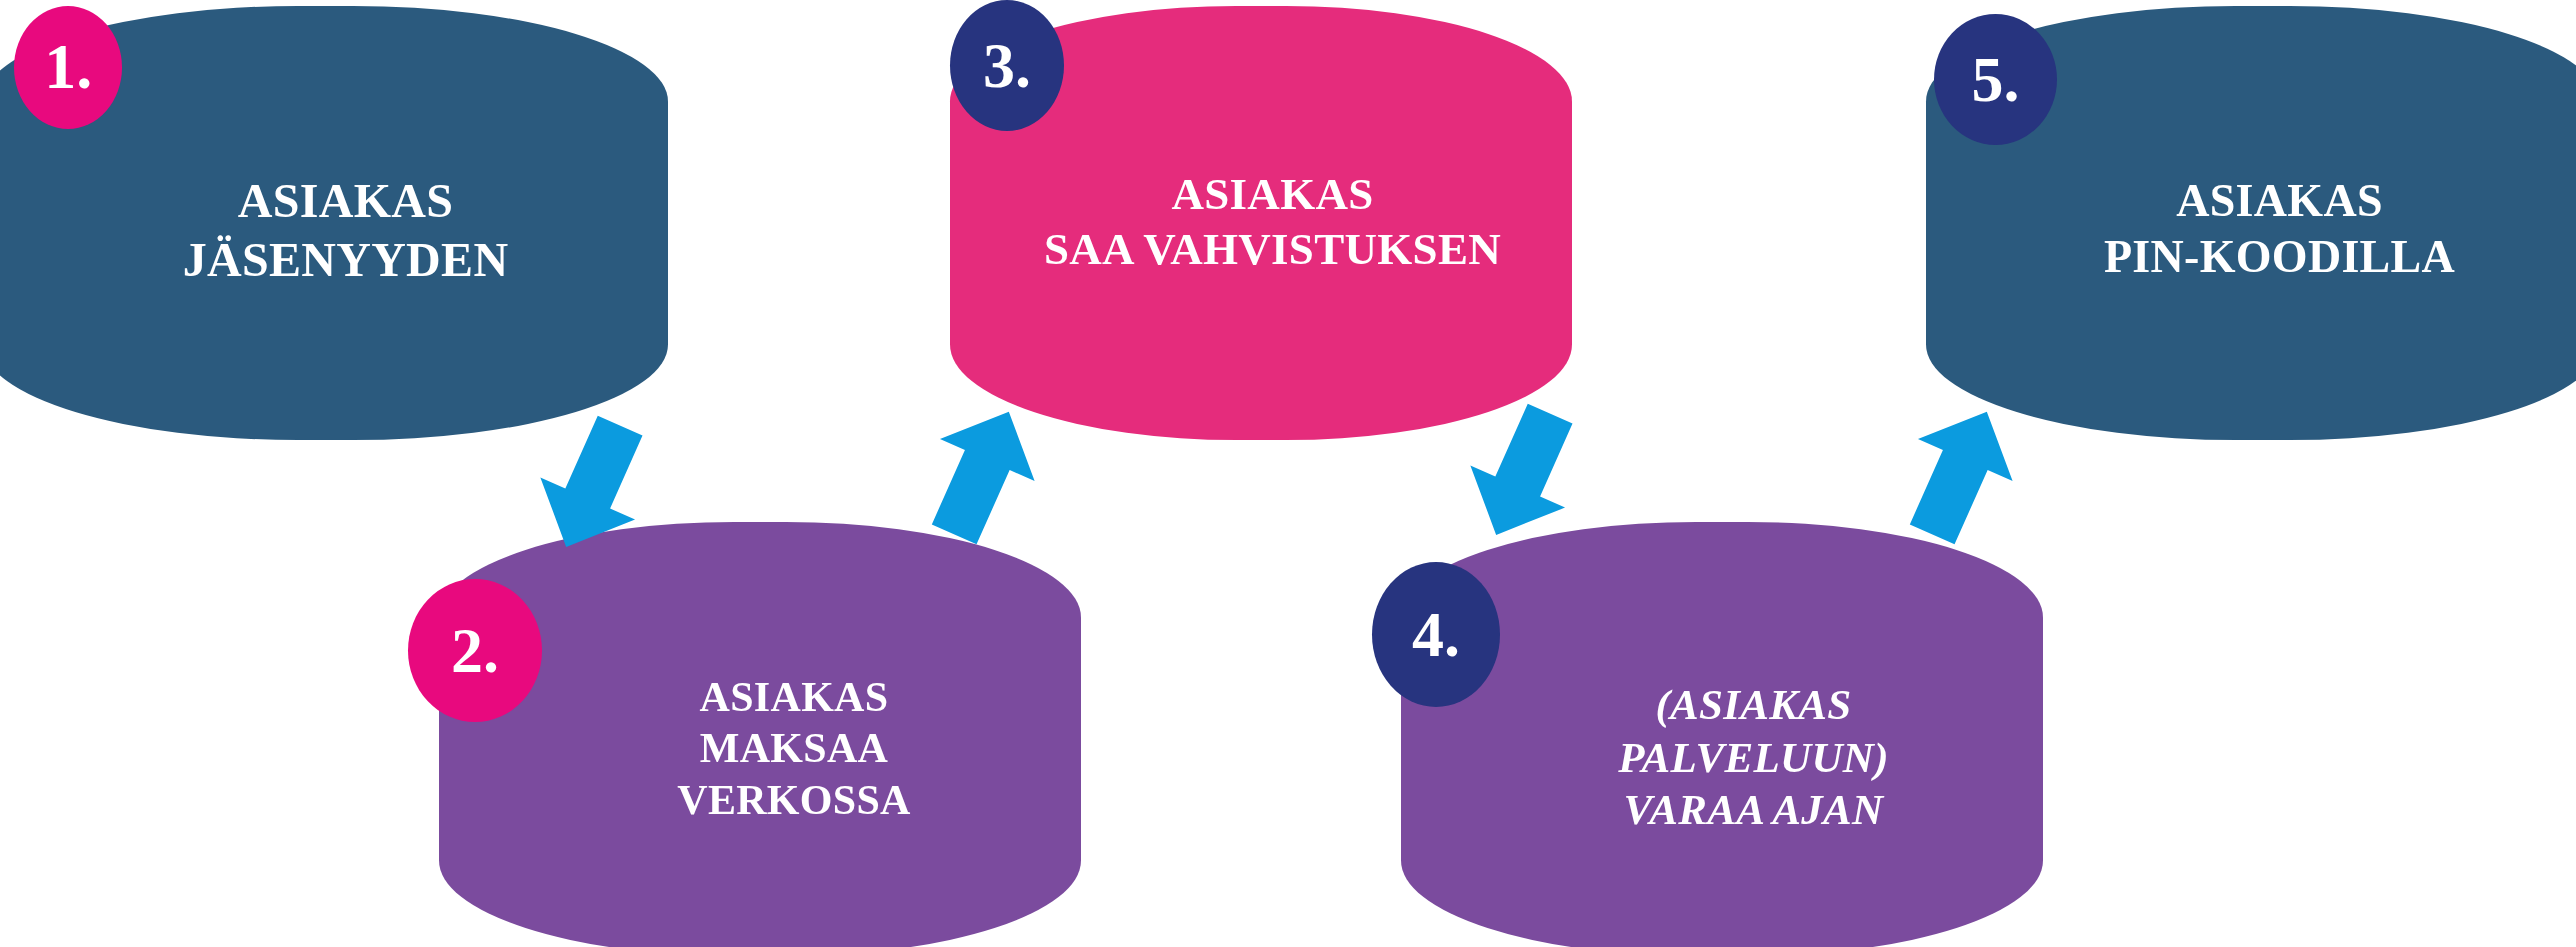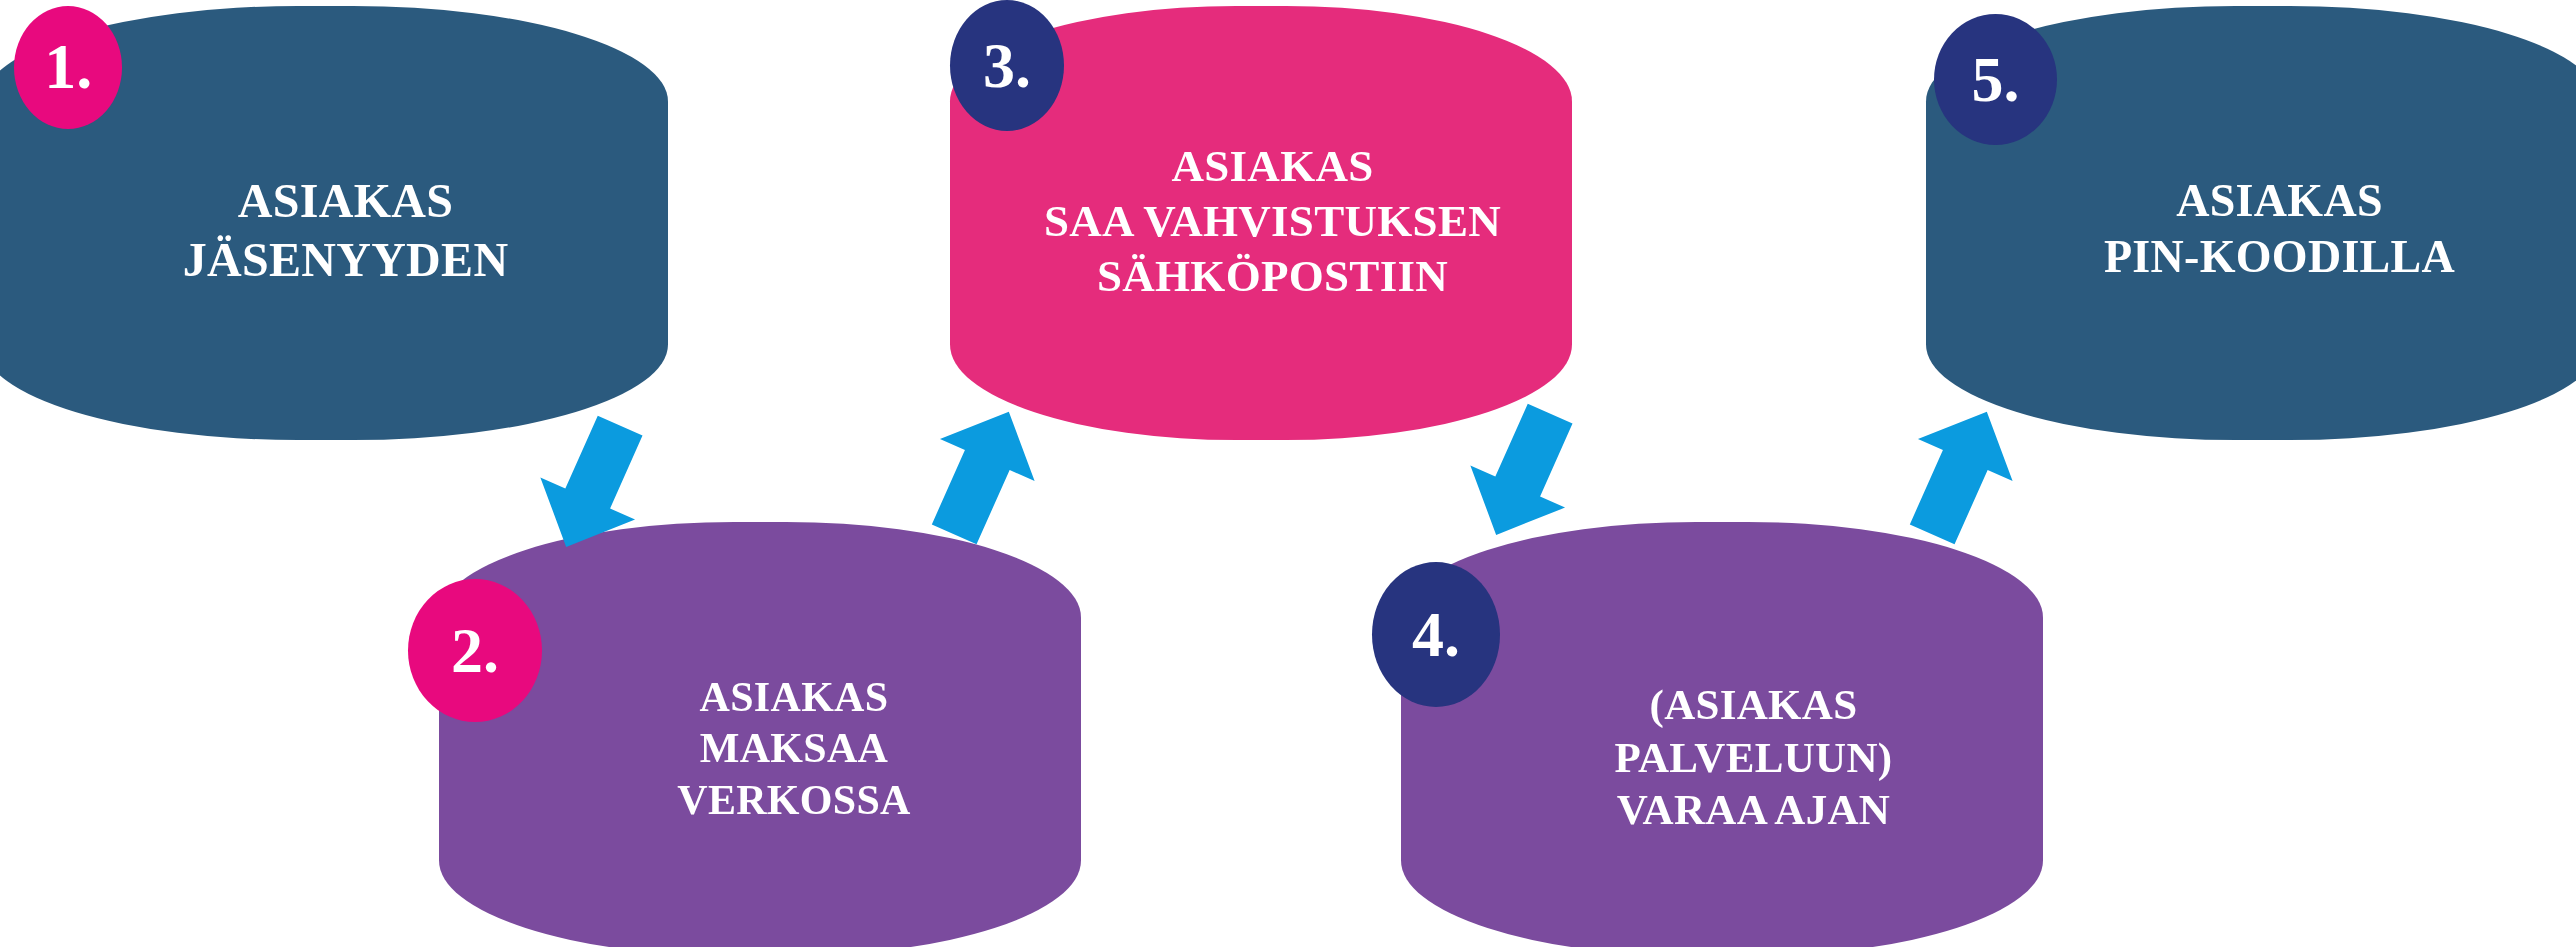--- a/index.html
+++ b/index.html
@@ -84,21 +84,21 @@
   #card-1 .card-body { padding-left: 40px; }
   #card-3 .card-body { padding-left: 23px; }
   #card-5 .card-body { padding-left: 34px; }
   #card-2 .card-body { padding-left: 68px; }
   #card-4 .card-body { padding-left: 63px; }
 
   #card-1 .card-body { transform: translateY(8px); }
   #card-3 .card-body { transform: translateY(-1.1px); }
   #card-5 .card-body { transform: translateY(5.7px); }
   #card-2 .card-body { transform: translateY(10.3px); }
-  #card-4 .card-body { transform: translateY(19.4px); }
+  #card-4 .card-body { transform: translateY(19.4px); font-style: italic; }
 
   
   .step-badge {
     position: absolute;
     display: flex;
     align-items: center;
     justify-content: center;
     border-radius: 50%;
     color: #ffffff;
     font-weight: bold;
@@ -132,21 +132,20 @@
       <span class="card-line">ASIAKAS</span>
       <span class="card-line">JÄSENYYDEN</span>
     </div>
   </div>
   <div class="step-badge badge-pink" id="badge-1">1.</div>
 
   <div class="step-card row-top" id="card-3">
     <div class="card-body">
       <span class="card-line">ASIAKAS</span>
       <span class="card-line">SAA VAHVISTUKSEN</span>
-      <span class="card-line">SÄHKÖPOSTIIN</span>
     </div>
   </div>
   <div class="step-badge badge-navy" id="badge-3">3.</div>
 
   <div class="step-card row-top" id="card-5">
     <div class="card-body">
       <span class="card-line">ASIAKAS</span>
       <span class="card-line">PIN-KOODILLA</span>
     </div>
   </div>

